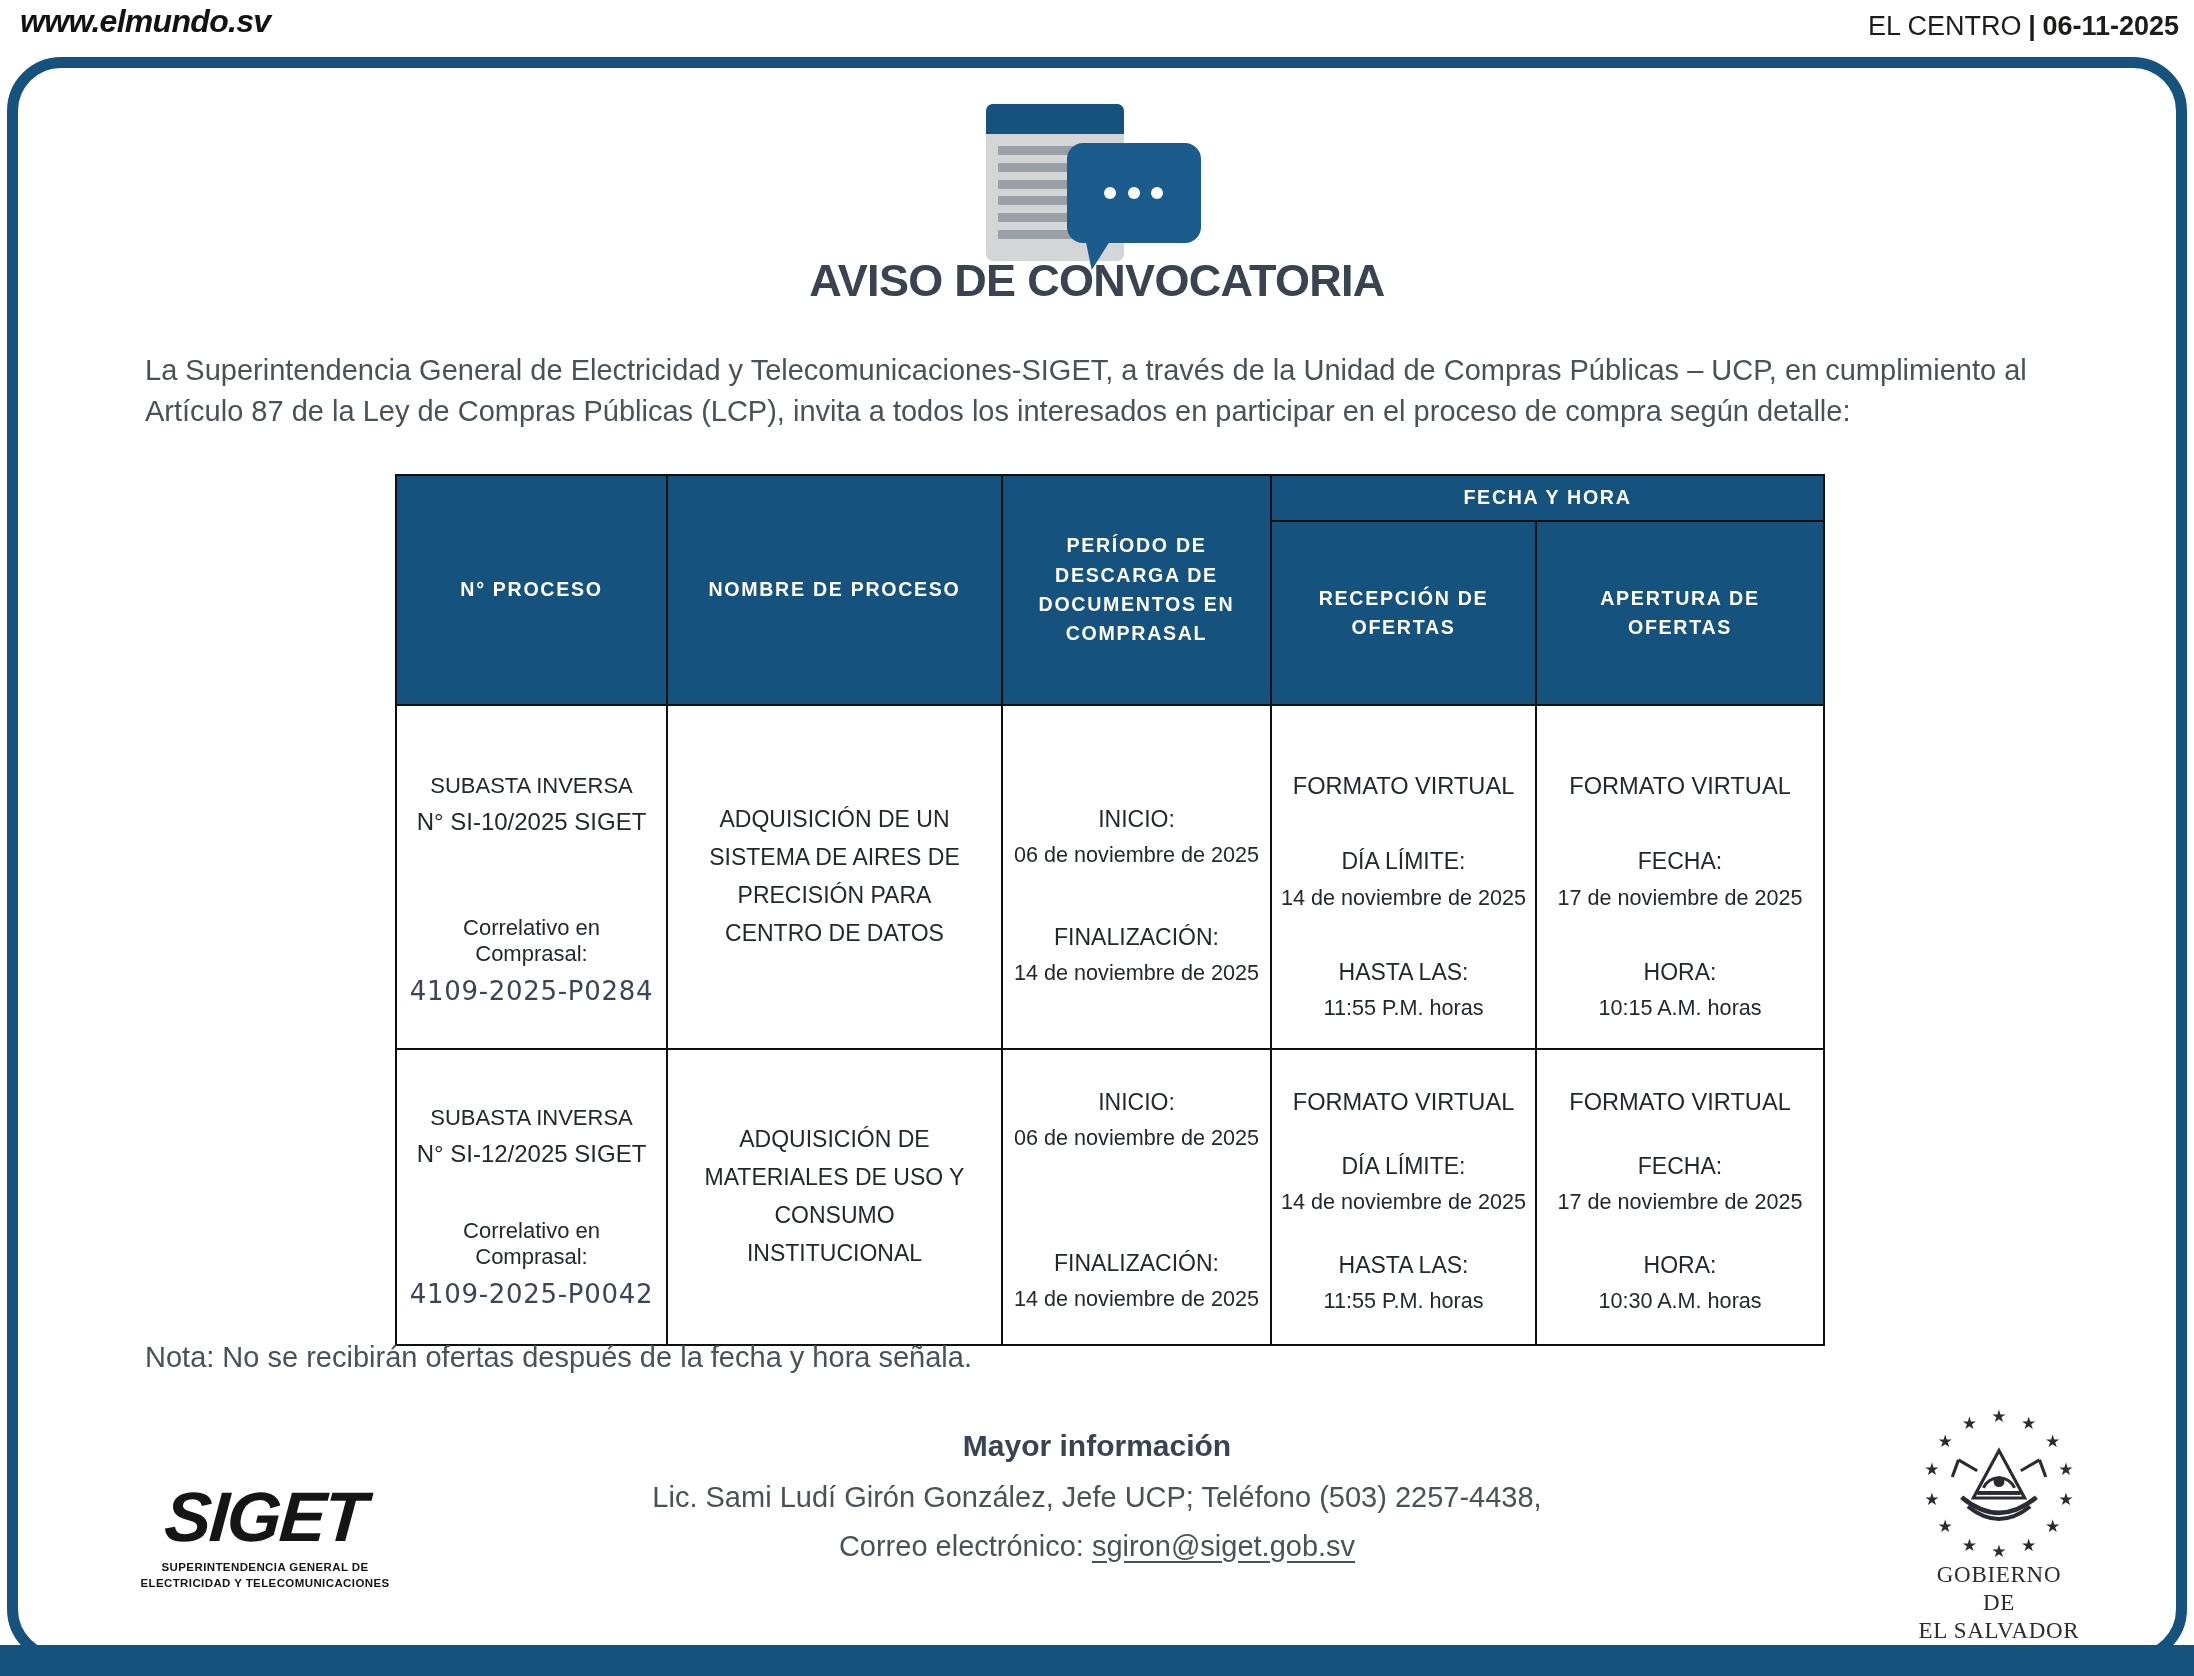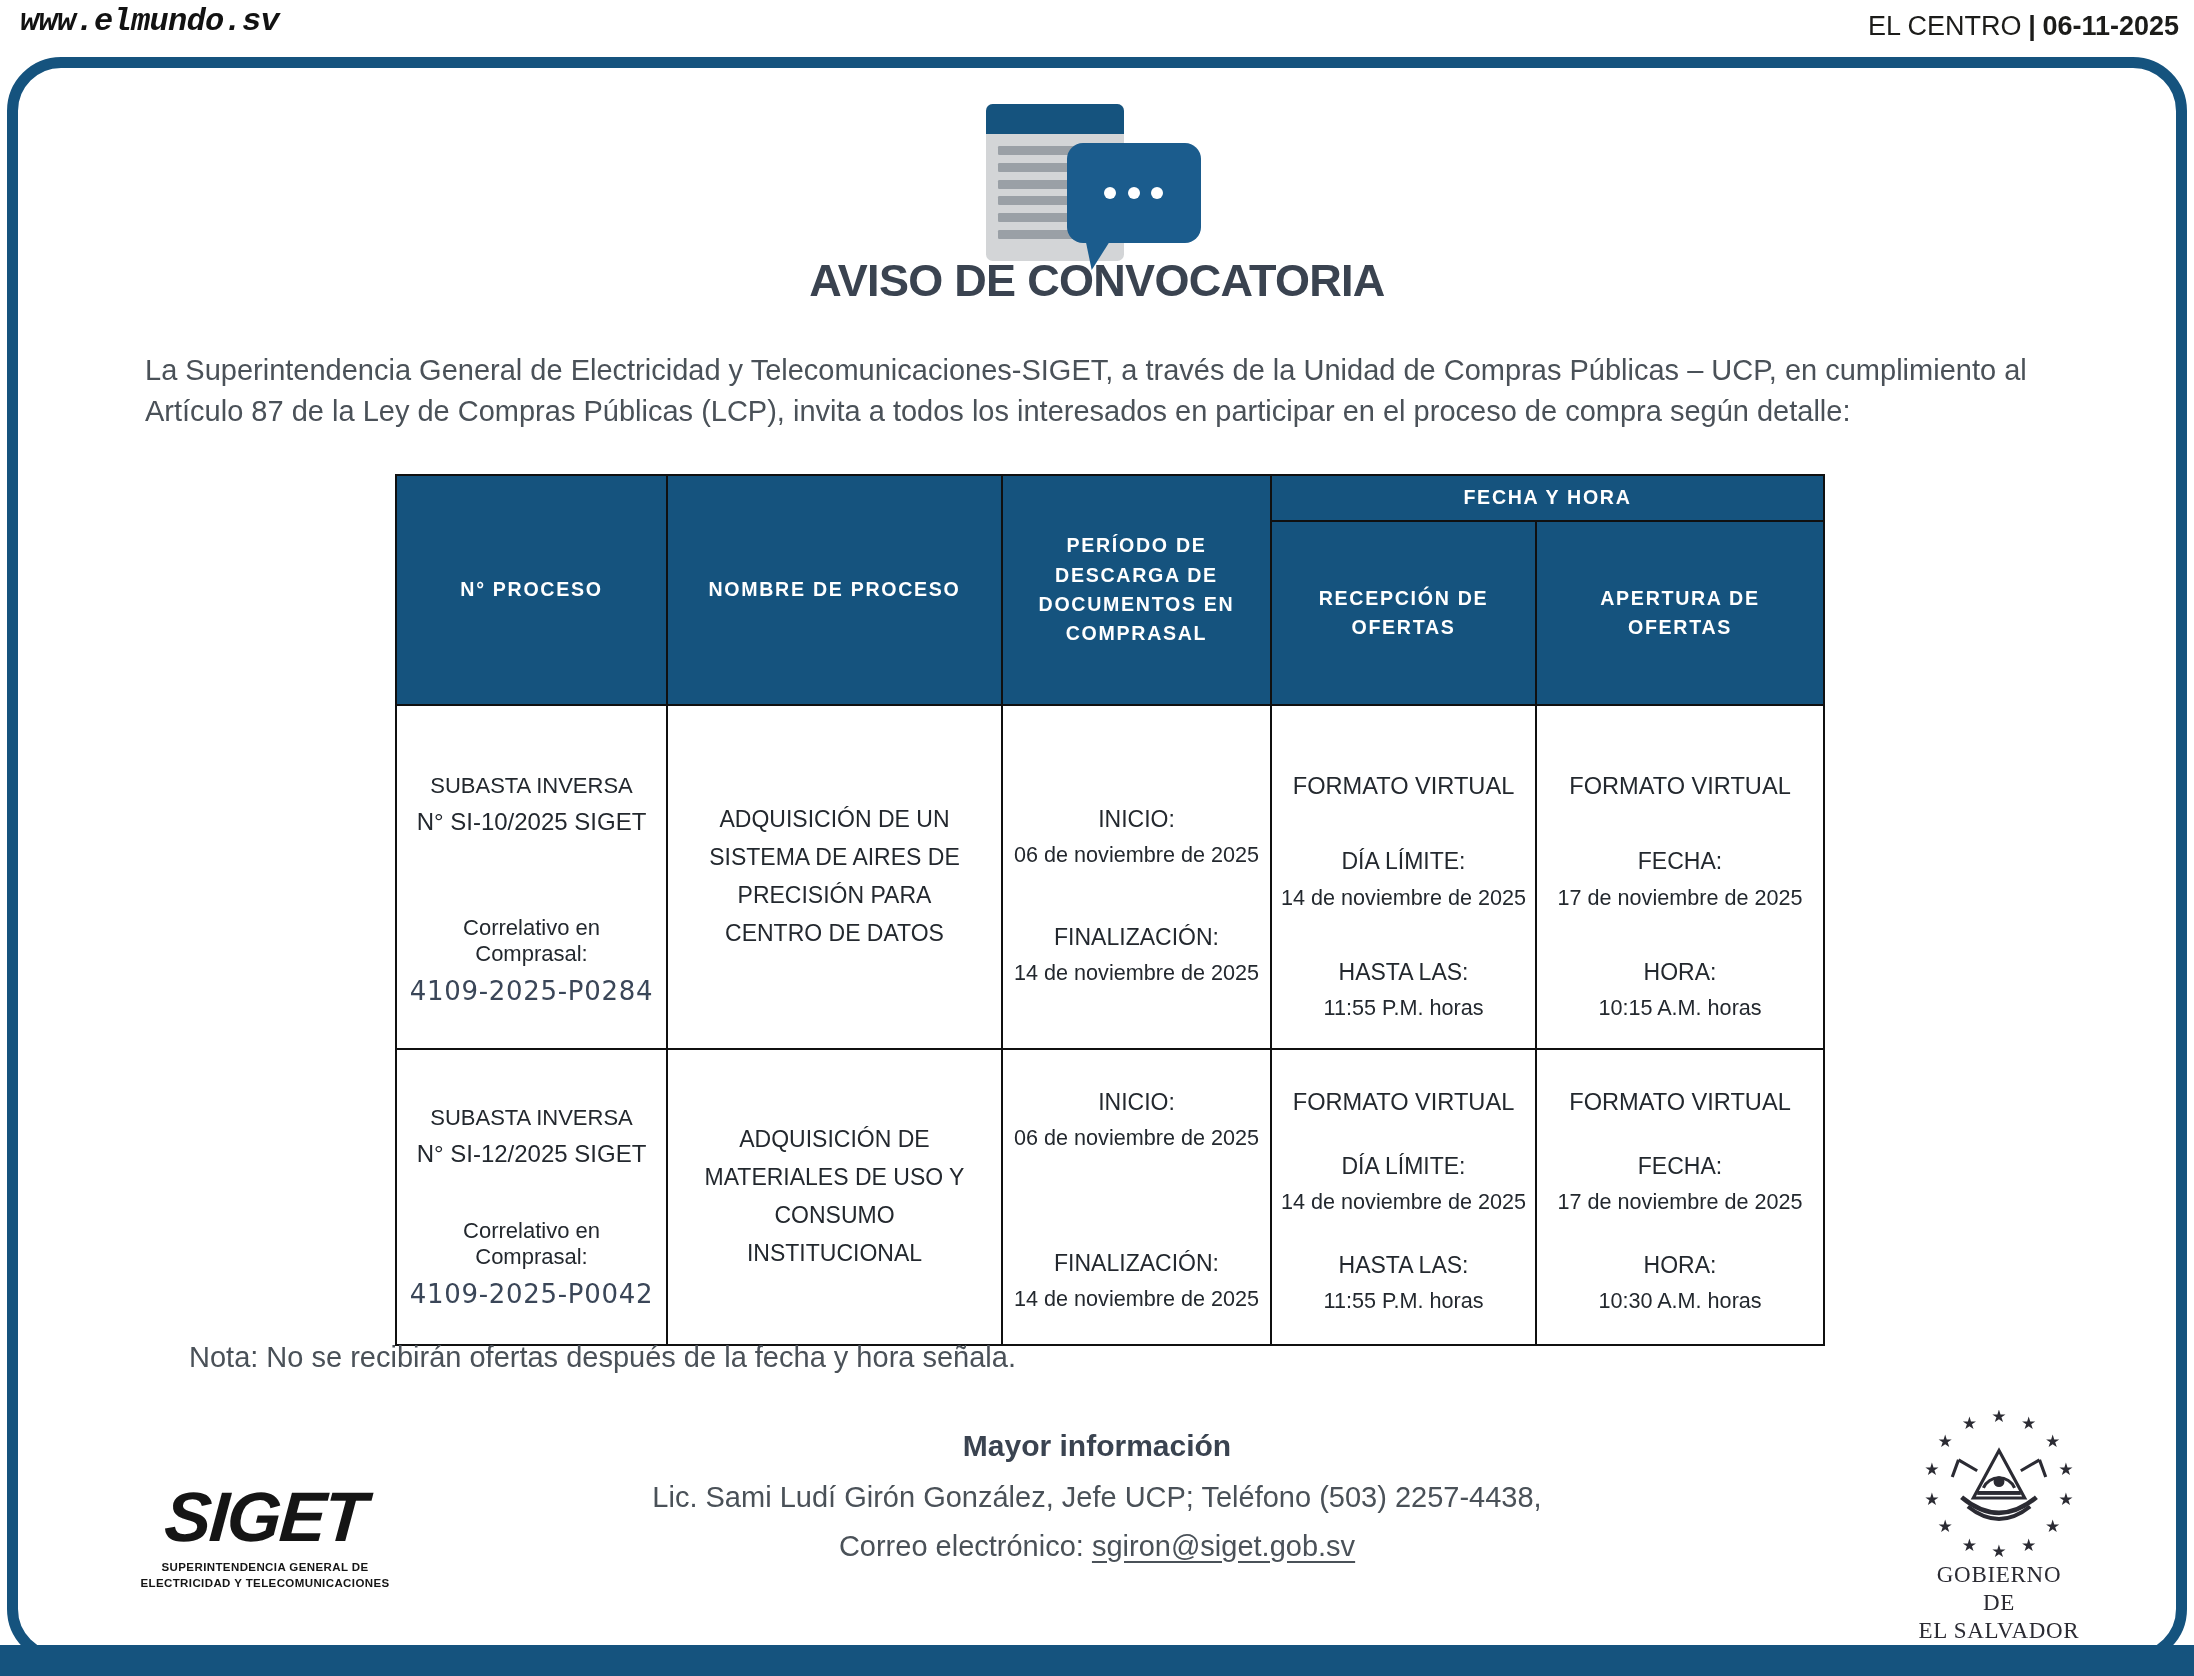--- a/index.html
+++ b/index.html
@@ -9,21 +9,21 @@
     --body:#4A5158;
     --ink:#23282E;
     --slate:#3A4658;
     --line:#101010;
   }
   *{margin:0;padding:0;box-sizing:border-box;}
   html,body{width:2194px;height:1676px;background:#fff;overflow:hidden;}
   body{font-family:"Liberation Sans",sans-serif;position:relative;}
 
   
-  .masthead-left{position:absolute;left:20px;top:2.7px;font-family:Liberation Mono, monospace;
+  .masthead-left{position:absolute;left:20px;top:2.7px;font-family:Liberation Sans, sans-serif;
     font-style:italic;font-weight:700;font-size:32px;letter-spacing:-0.7px;color:#121212;}
   .masthead-right{position:absolute;right:15px;top:10.8px;font-size:27px;color:#1c1c1a;letter-spacing:0;}
   .masthead-right .mh-name{font-weight:400;}
   .masthead-right .mh-sep{font-weight:700;padding:0 6.7px;}
   .masthead-right .mh-date{font-weight:700;}
 
   
   .frame{position:absolute;left:6.7px;top:57px;right:6.7px;bottom:13.5px;
     border:11.5px solid var(--blue);border-radius:54px;}
   .bottom-bar{position:absolute;left:0;right:0;bottom:0;height:31px;background:var(--blue);}
@@ -77,21 +77,21 @@
 
   .cell-periodo{padding:100px 6.7px 62px;}
   .row-2 .cell-periodo{padding:39px 6.7px 32px;}
   .cell-oferta{padding:67px 6.7px 27px;gap:32px;}
   .row-2 .cell-oferta{padding:39px 6.7px 30px;}
   .lbl{font-size:23px;}
   .val{font-size:21.6px;}
   .formato{font-size:23.6px;}
 
   
-  .nota{position:absolute;left:145px;top:1341px;font-size:29px;color:var(--body);margin-left:44px;}
+  .nota{position:absolute;left:145px;top:1341px;font-size:29px;color:var(--body);}
   .footer-info{position:absolute;left:0;right:0;top:1429px;text-align:center;color:var(--body);}
   .fi-title{font-size:30px;font-weight:700;color:var(--charcoal);margin-bottom:17.5px;}
   .fi-contact{font-size:29px;margin-bottom:16px;}
   .fi-mail{font-size:29px;}
   .fi-mail a{color:var(--body);text-decoration:underline;text-underline-offset:4.7px;}
   .fi-dateline{font-size:28px;font-weight:700;color:#2F3640;margin-top:28px;}
 
   
   .siget{position:absolute;left:130px;top:1484px;width:270px;text-align:center;color:#151515;}
   .siget-word{font-style:italic;font-weight:700;font-size:70px;letter-spacing:-2px;

